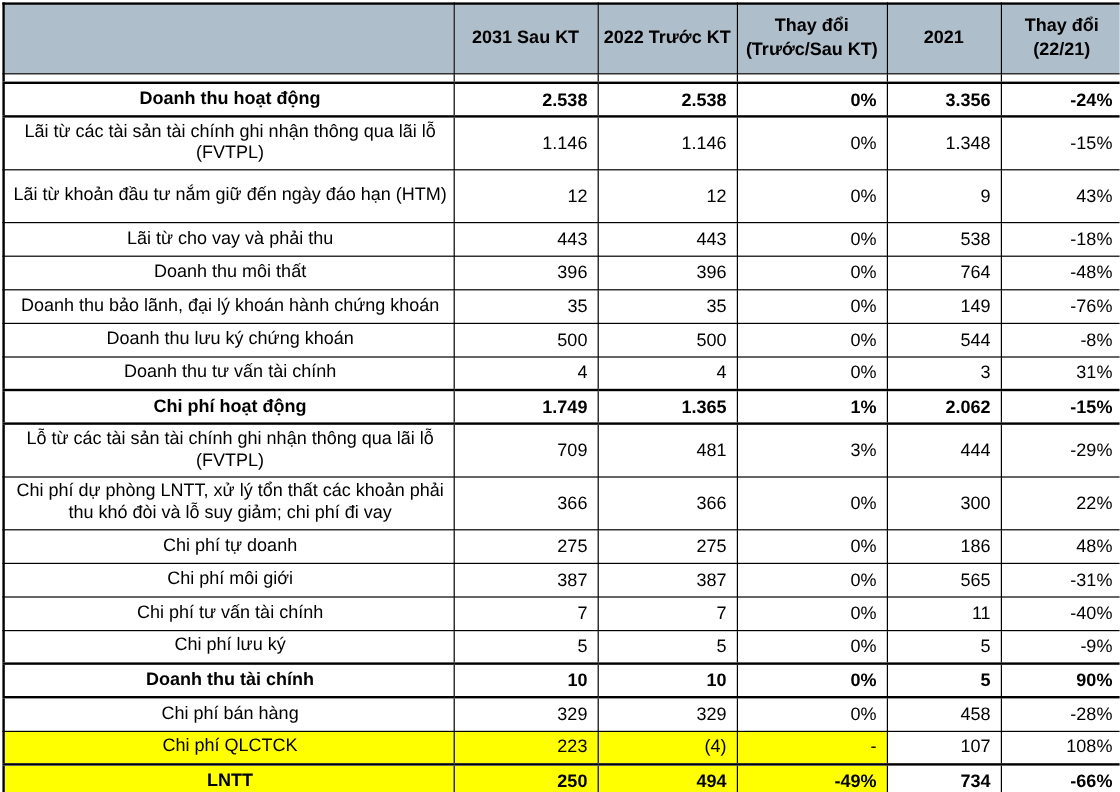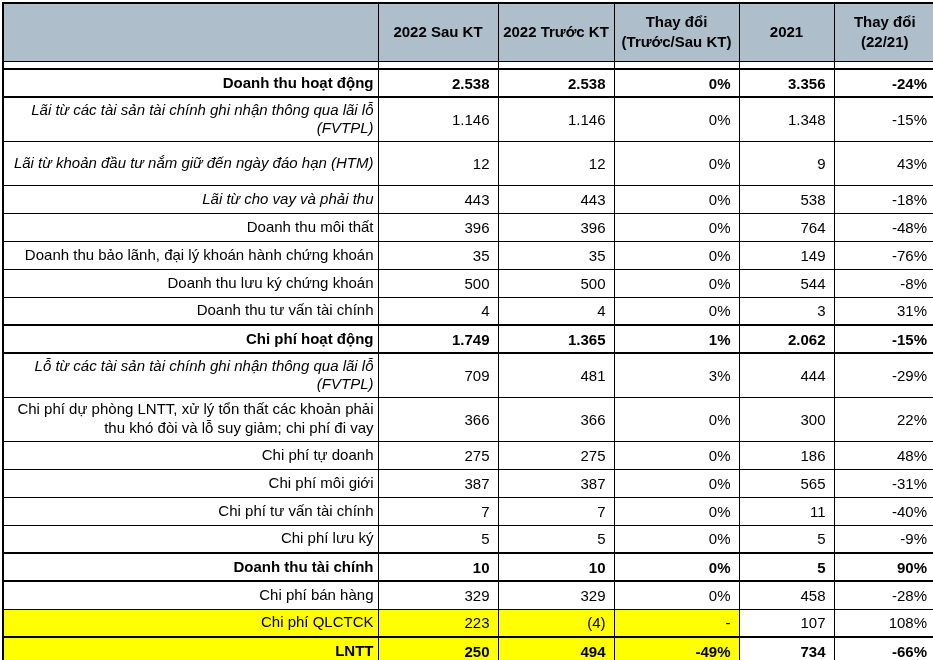--- a/index.html
+++ b/index.html
@@ -39,25 +39,25 @@
   tr.spacer{height:8px;}
   tr.spacer td{background:#fff;}
   tbody td{
     font-size:15px;
     vertical-align:middle;
     background:#fff;
   }
   tr.h1{height:28px;}
   tr.h2{height:44px;}
   td.lbl{
-    text-align:right;
+    text-align:center;
     padding:2px 4px 2px 6px;
     line-height:1.25;
   }
-  td.lbl.it{font-style:italic;margin-left:12px;}
+  td.lbl.it{margin-left:12px;}
   td.num{
     text-align:right;
     padding:2px 8px 2px 2px;
     white-space:nowrap;
   }
   tr.bold td{
     font-weight:bold;
     border-top:2px solid var(--border);
     border-bottom:2px solid var(--border);
   }
@@ -72,21 +72,21 @@
       <col style="width:375px">
       <col style="width:120px">
       <col style="width:116px">
       <col style="width:125px">
       <col style="width:95px">
       <col style="width:102px">
     </colgroup>
     <thead>
       <tr>
         <th></th>
-        <th>2022 Sau KT</th>
+        <th>2031 Sau KT</th>
         <th>2022 Trước KT</th>
         <th>Thay đổi
 (Trước/Sau KT)</th>
         <th>2021</th>
         <th>Thay đổi
 (22/21)</th>
       </tr>
     </thead>
     <tbody>
       <tr class="spacer">

